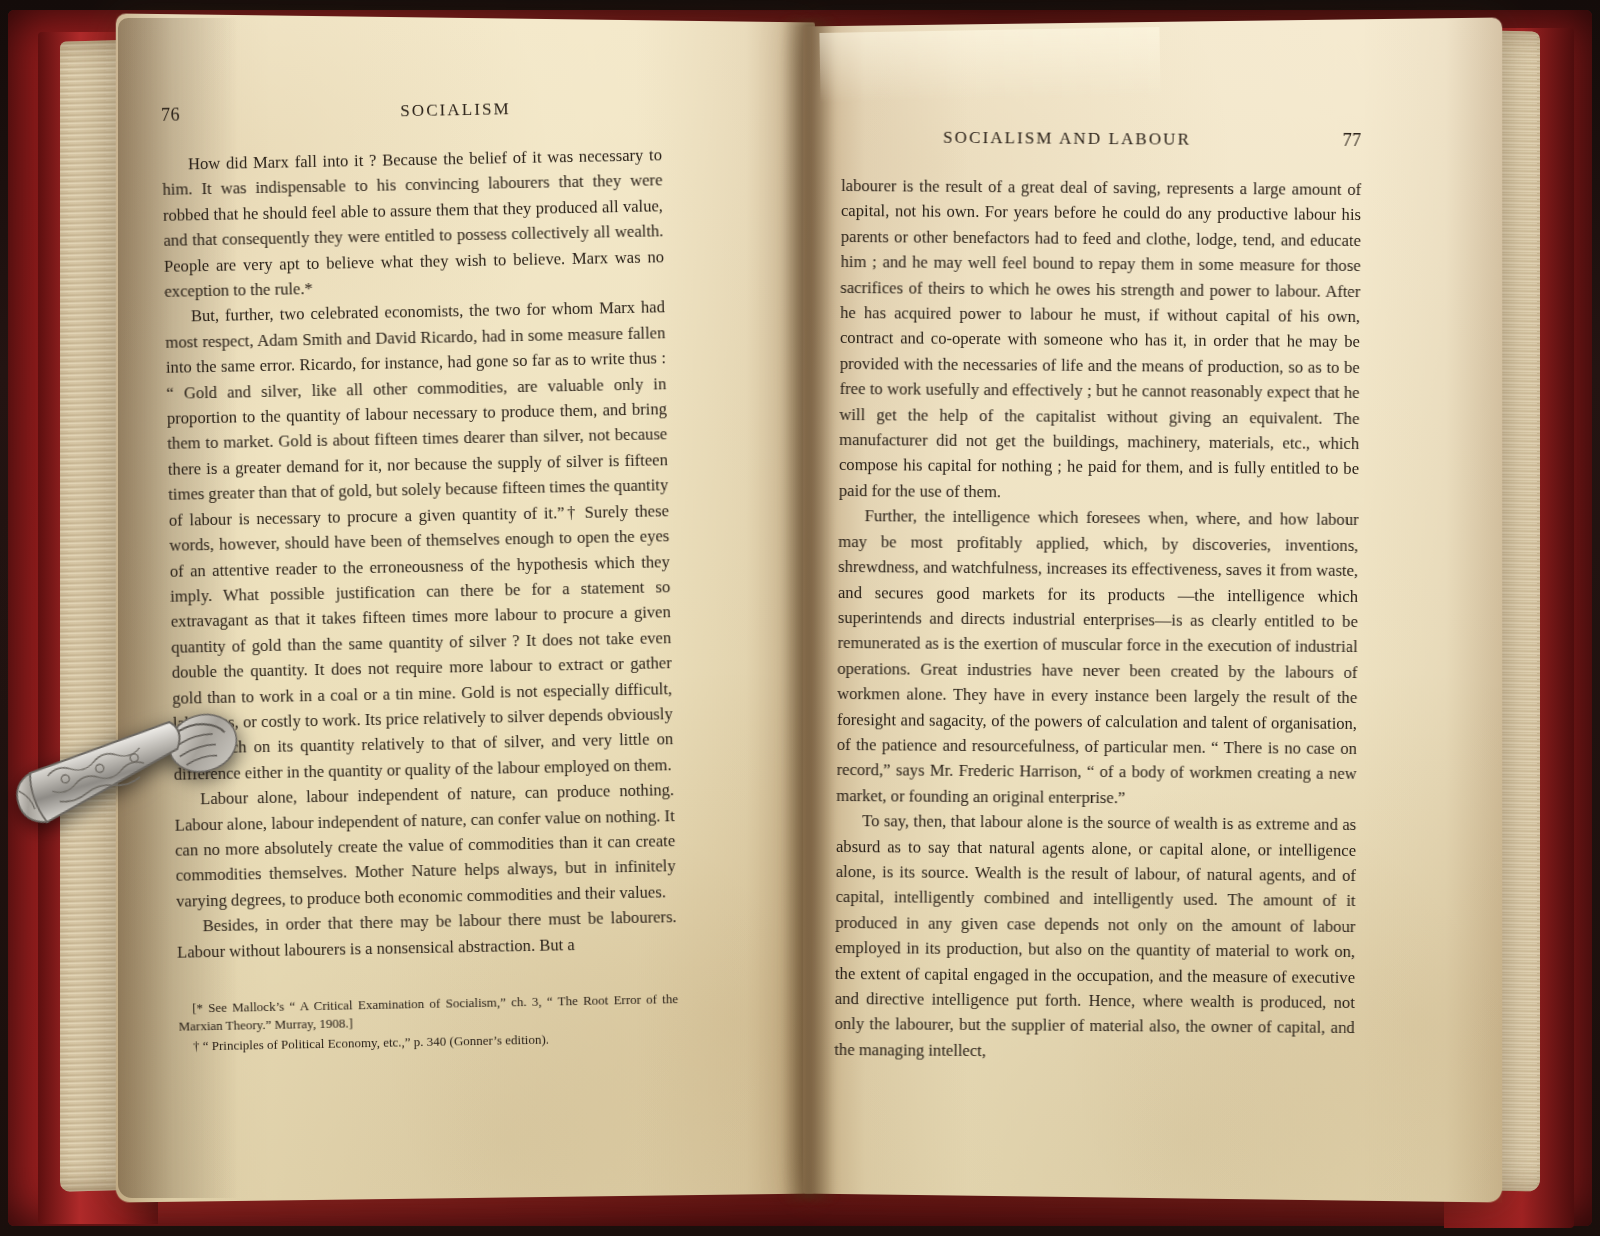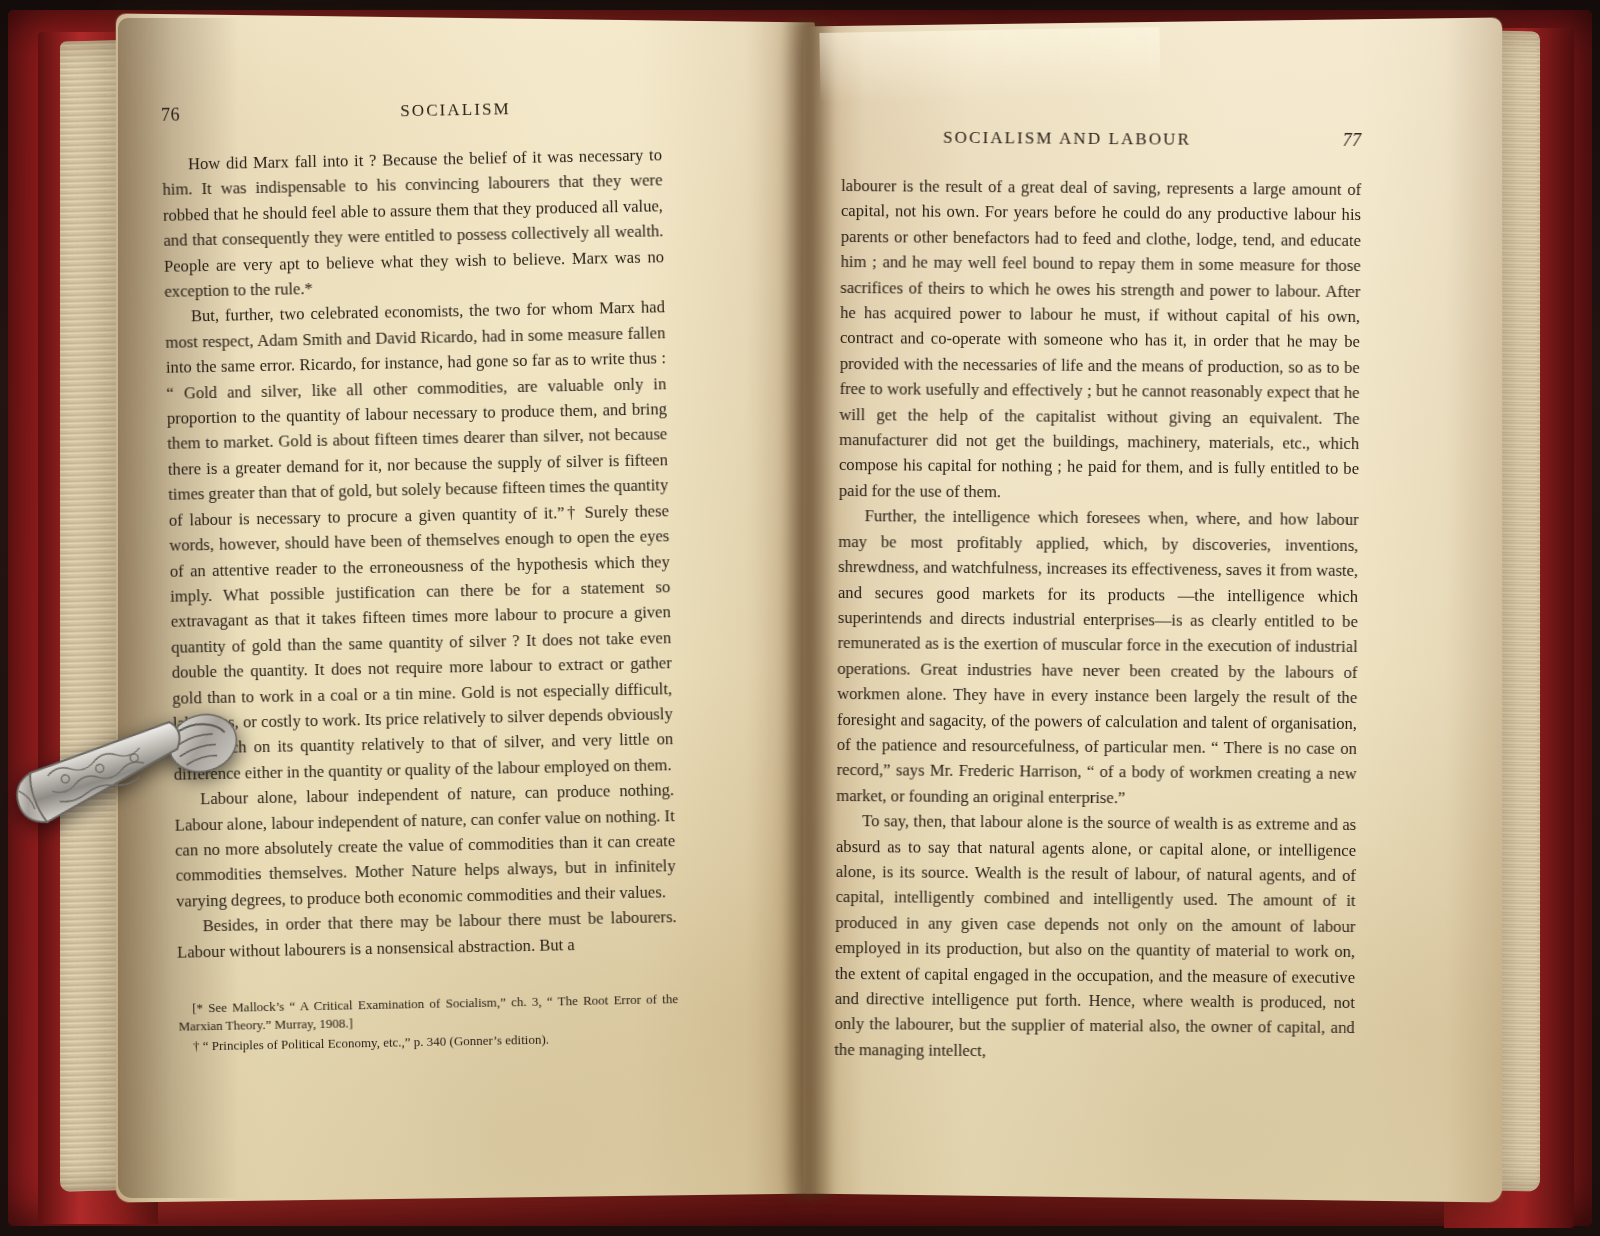--- a/index.html
+++ b/index.html
@@ -159,21 +159,21 @@
   .running-head.left { justify-content: flex-start; }
   .folio {
     font-size: 18px;
     letter-spacing: 0.5px;
   }
   .head-title {
     flex: 1;
     text-align: center;
   }
   .running-head.left .folio { margin-right: 70px; }
-  .running-head.right .folio { margin-left: 50px; font-style: italic; }
+  .running-head.right .folio { margin-left: 50px; }
   .running-head.right .head-title { text-align: center; }
 
   p.body {
     margin: 0 0 0 0;
     font-size: 16.6px;
     line-height: 25.4px;
     text-align: justify;
     text-justify: inter-word;
     text-indent: 26px;
     hyphens: manual;

